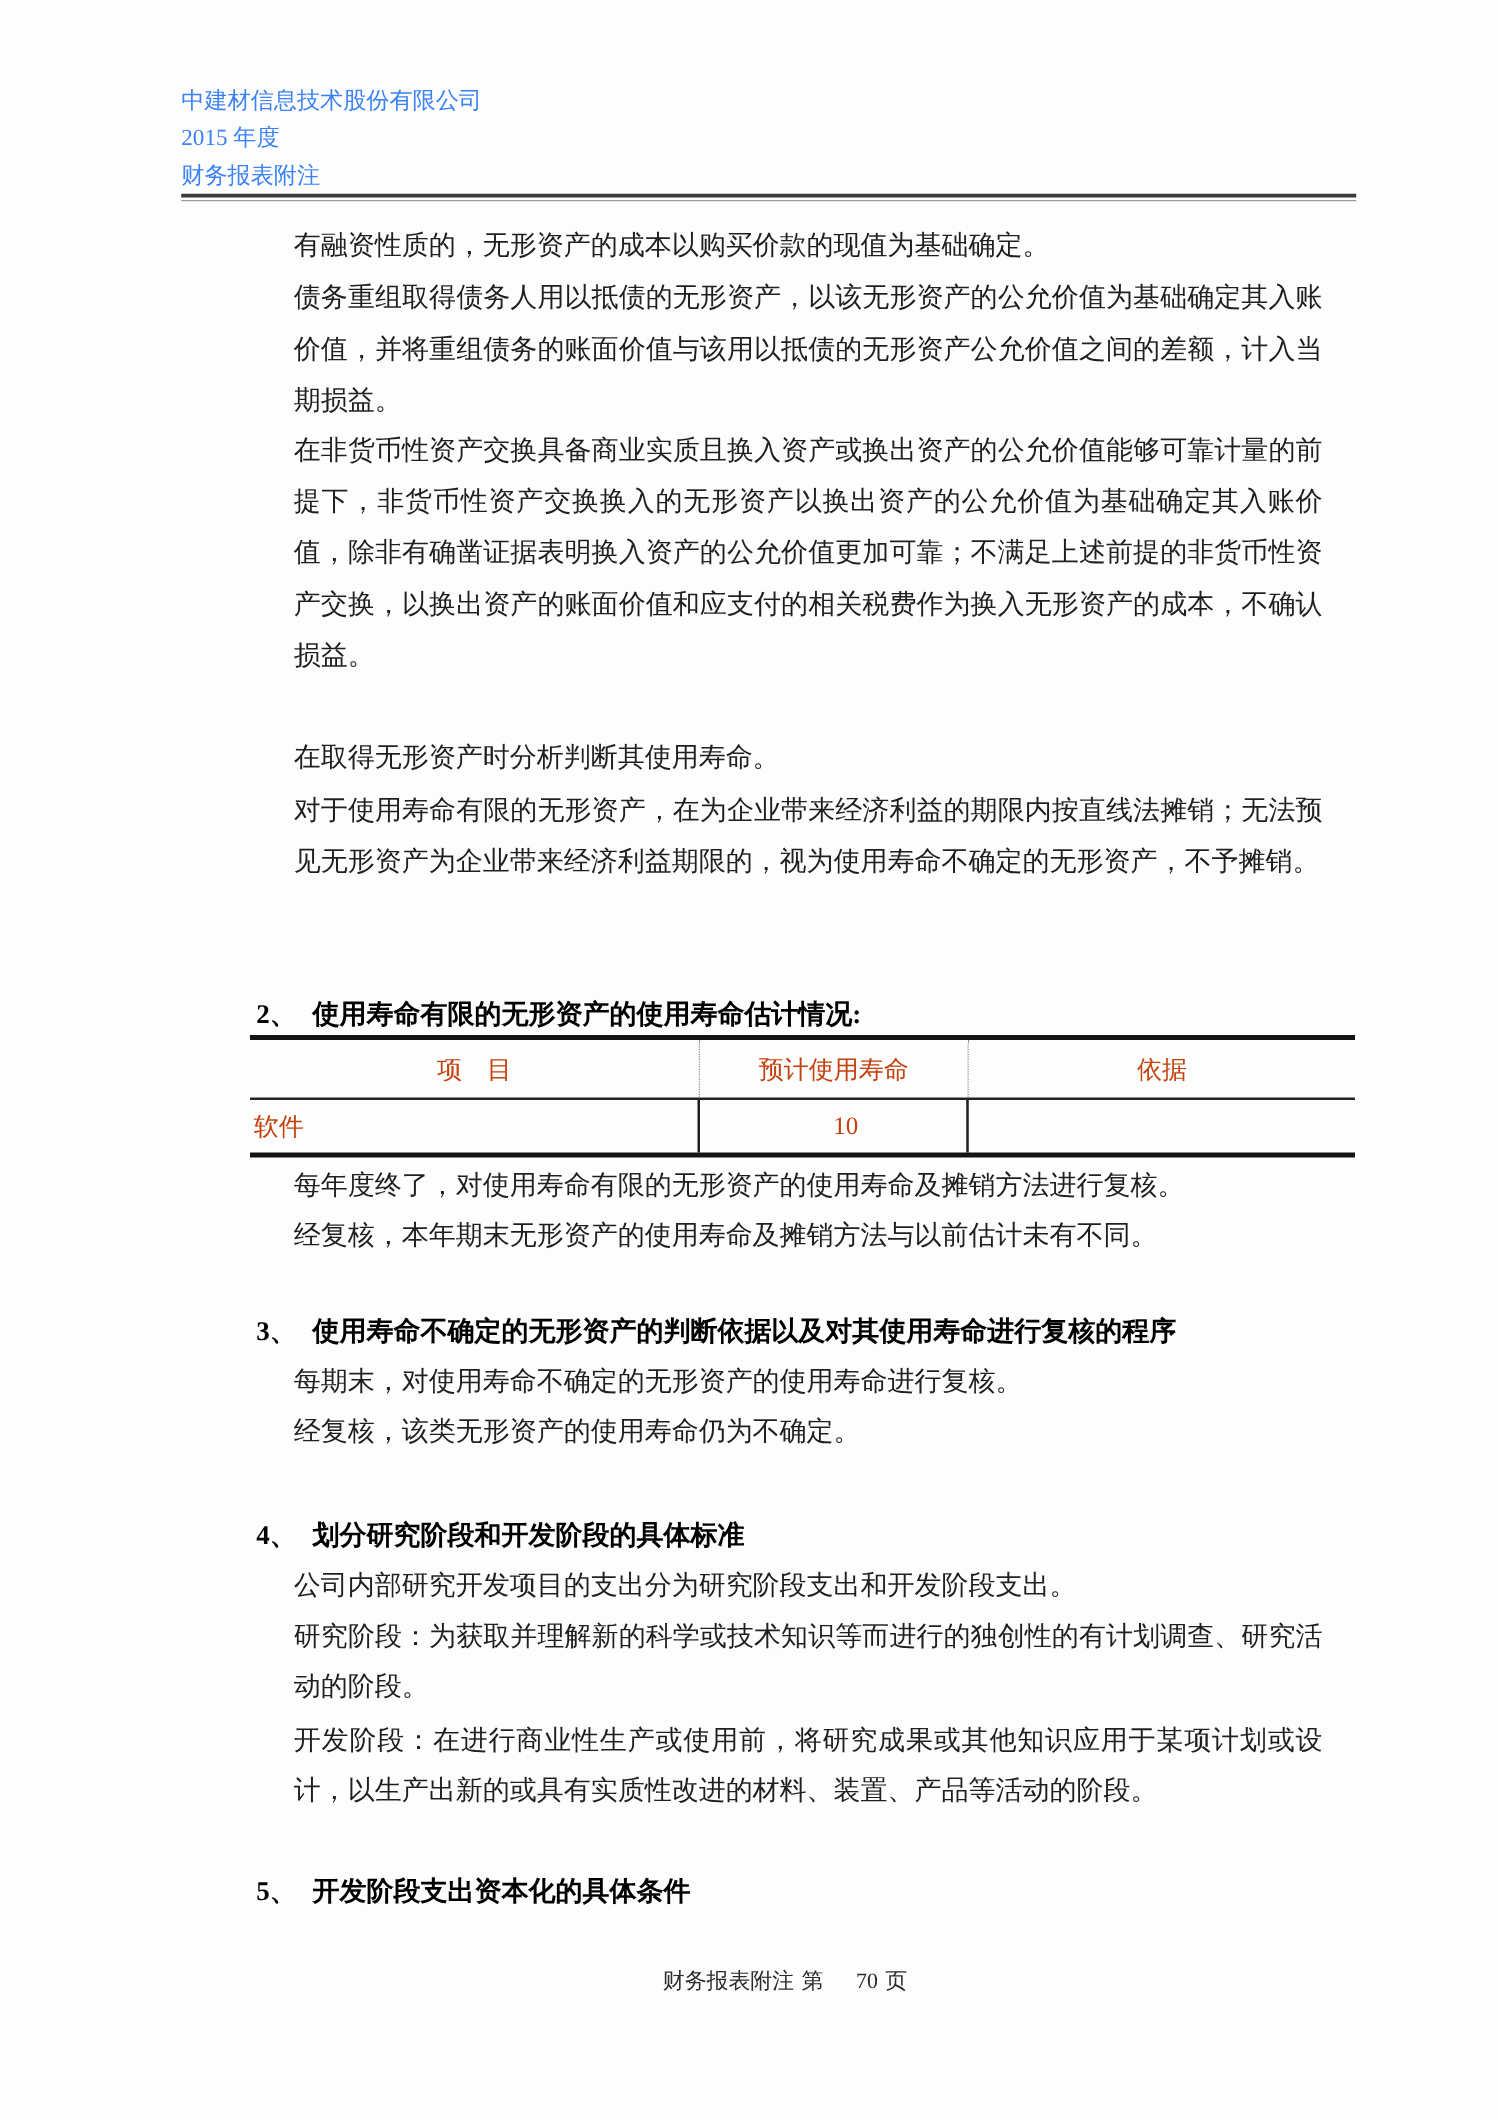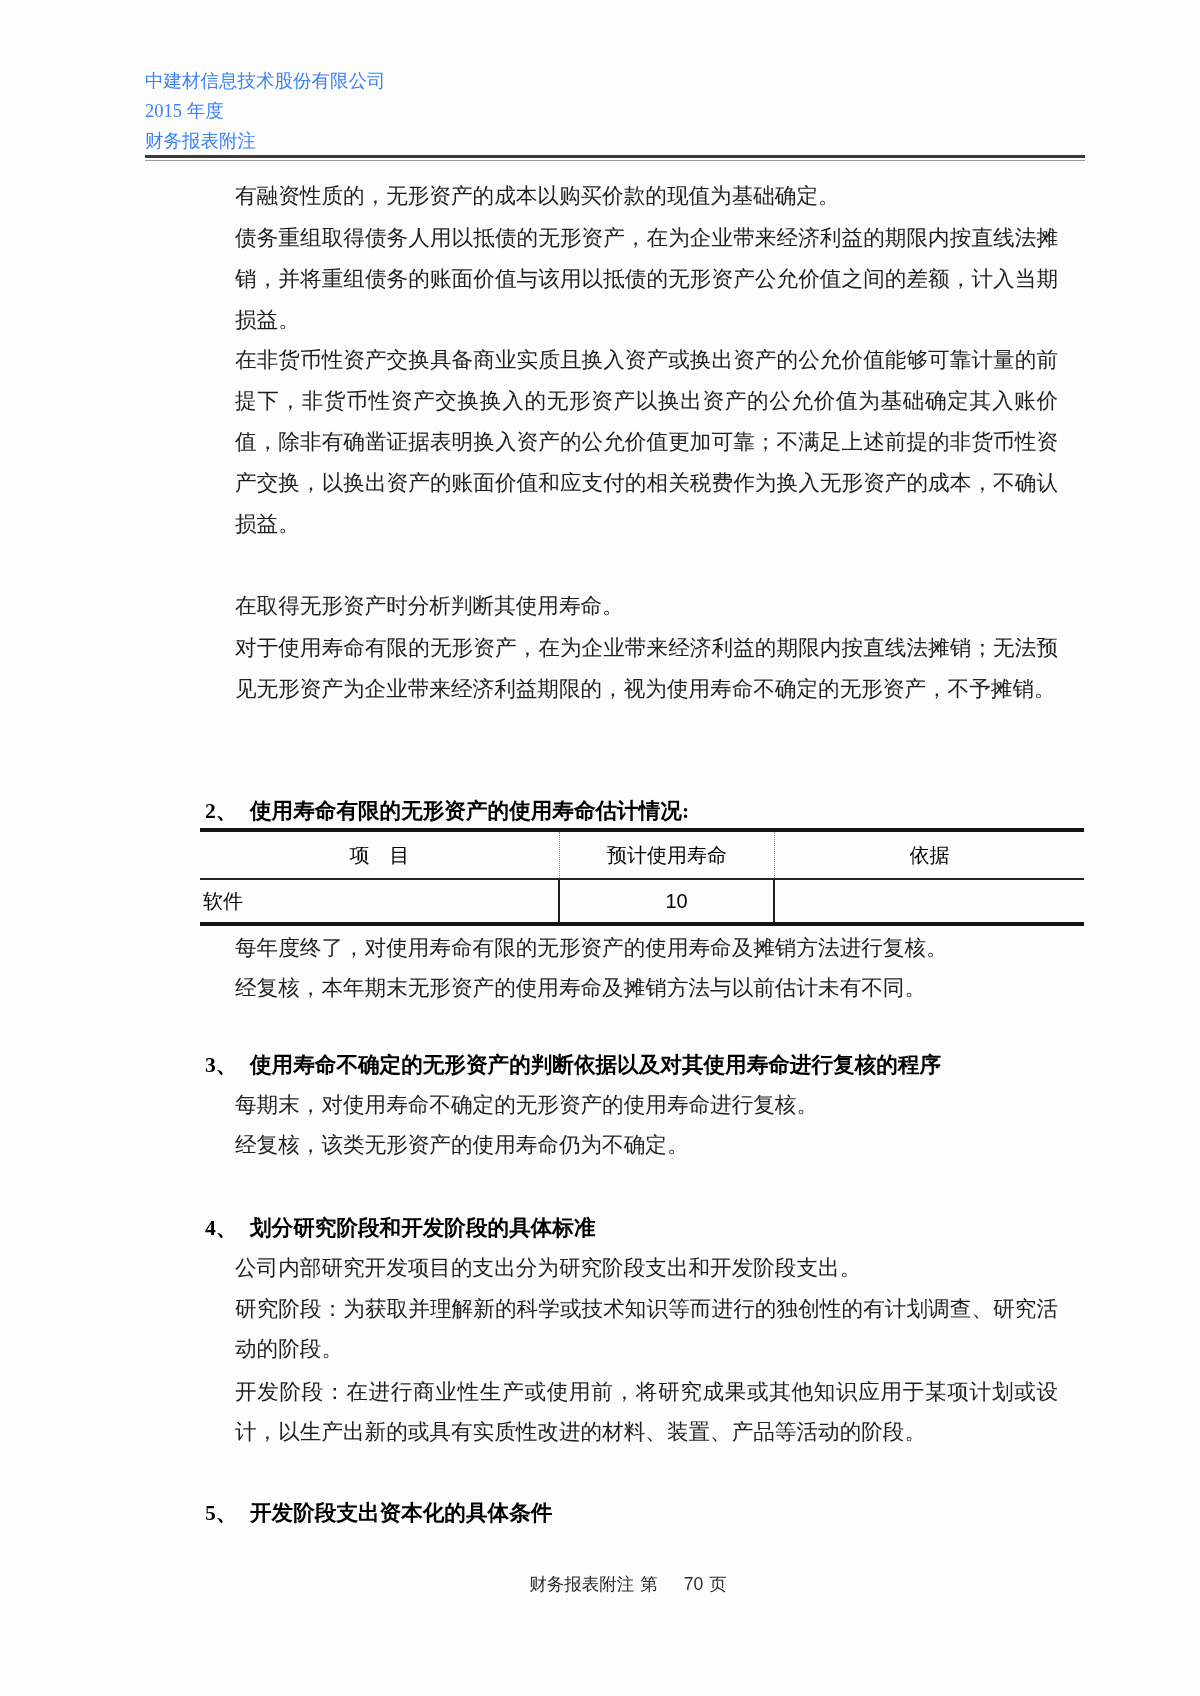--- a/index.html
+++ b/index.html
@@ -40,50 +40,50 @@
   .est-table {
     position:absolute; left:200px; top:828px; width:884px;
     border-top:4px solid #141414; border-bottom:4px solid #141414;
     background:transparent;
   }
   .trow { display:flex; }
   .trow.head { height:46px; border-bottom:2px solid #242424; }
   .trow.data { height:42px; }
   .tc {
     display:flex; align-items:center; justify-content:center;
-    font-size:20px; color:#000000; box-sizing:border-box;text-align:center;
+    font-size:20px; color:#c2410c; box-sizing:border-box;text-align:center;
   }
   .tc.c1 { width:360px; }
   .tc.c2 { width:215px; }
   .tc.c3 { flex:1; }
   .trow.head .c1, .trow.head .c2 { border-right:1px dotted #8f8f8f; }
   .trow.data .c1, .trow.data .c2 { border-right:2px solid #1f1f1f; }
   .trow.data .c1 { justify-content:flex-start; padding-left:3px; }
-  .num-sans { font-family:Liberation Sans, sans-serif;padding-left:20px; }
+  .num-sans { font-family:Liberation Serif, serif;padding-left:20px; }
   
   .footer {
     position:absolute; left:0; top:1572px; width:1200px;
     text-align:center; font-size:17.5px; color:#2a2a2a;margin-left:28px;
   }
   .footer span { margin:0 3px; }
 </style>
 </head>
 <body>
 
 <div class="page">
 
   <div class="hdr">
     <div>中建材信息技术股份有限公司</div>
     <div>2015 年度</div>
     <div>财务报表附注</div>
   </div>
   <div class="hdr-rule"></div>
 
   <p class="body-p" style="top:176px">有融资性质的，无形资产的成本以购买价款的现值为基础确定。</p>
-  <p class="body-p" style="top:218px">债务重组取得债务人用以抵债的无形资产，在为企业带来经济利益的期限内按直线法摊销，并将重组债务的账面价值与该用以抵债的无形资产公允价值之间的差额，计入当期损益。</p>
+  <p class="body-p" style="top:218px">债务重组取得债务人用以抵债的无形资产，以该无形资产的公允价值为基础确定其入账价值，并将重组债务的账面价值与该用以抵债的无形资产公允价值之间的差额，计入当期损益。</p>
   <p class="body-p" style="top:340px">在非货币性资产交换具备商业实质且换入资产或换出资产的公允价值能够可靠计量的前提下，非货币性资产交换换入的无形资产以换出资产的公允价值为基础确定其入账价值，除非有确凿证据表明换入资产的公允价值更加可靠；不满足上述前提的非货币性资产交换，以换出资产的账面价值和应支付的相关税费作为换入无形资产的成本，不确认损益。</p>
   <p class="body-p" style="top:586px">在取得无形资产时分析判断其使用寿命。</p>
   <p class="body-p" style="top:628px">对于使用寿命有限的无形资产，在为企业带来经济利益的期限内按直线法摊销；无法预见无形资产为企业带来经济利益期限的，视为使用寿命不确定的无形资产，不予摊销。</p>
 
   <p class="sec-head" style="top:797px">
     <span class="num">2、</span><span>使用寿命有限的无形资产的使用寿命估计情况:</span>
   </p>
 
   <div class="est-table">
     <div class="trow head">

